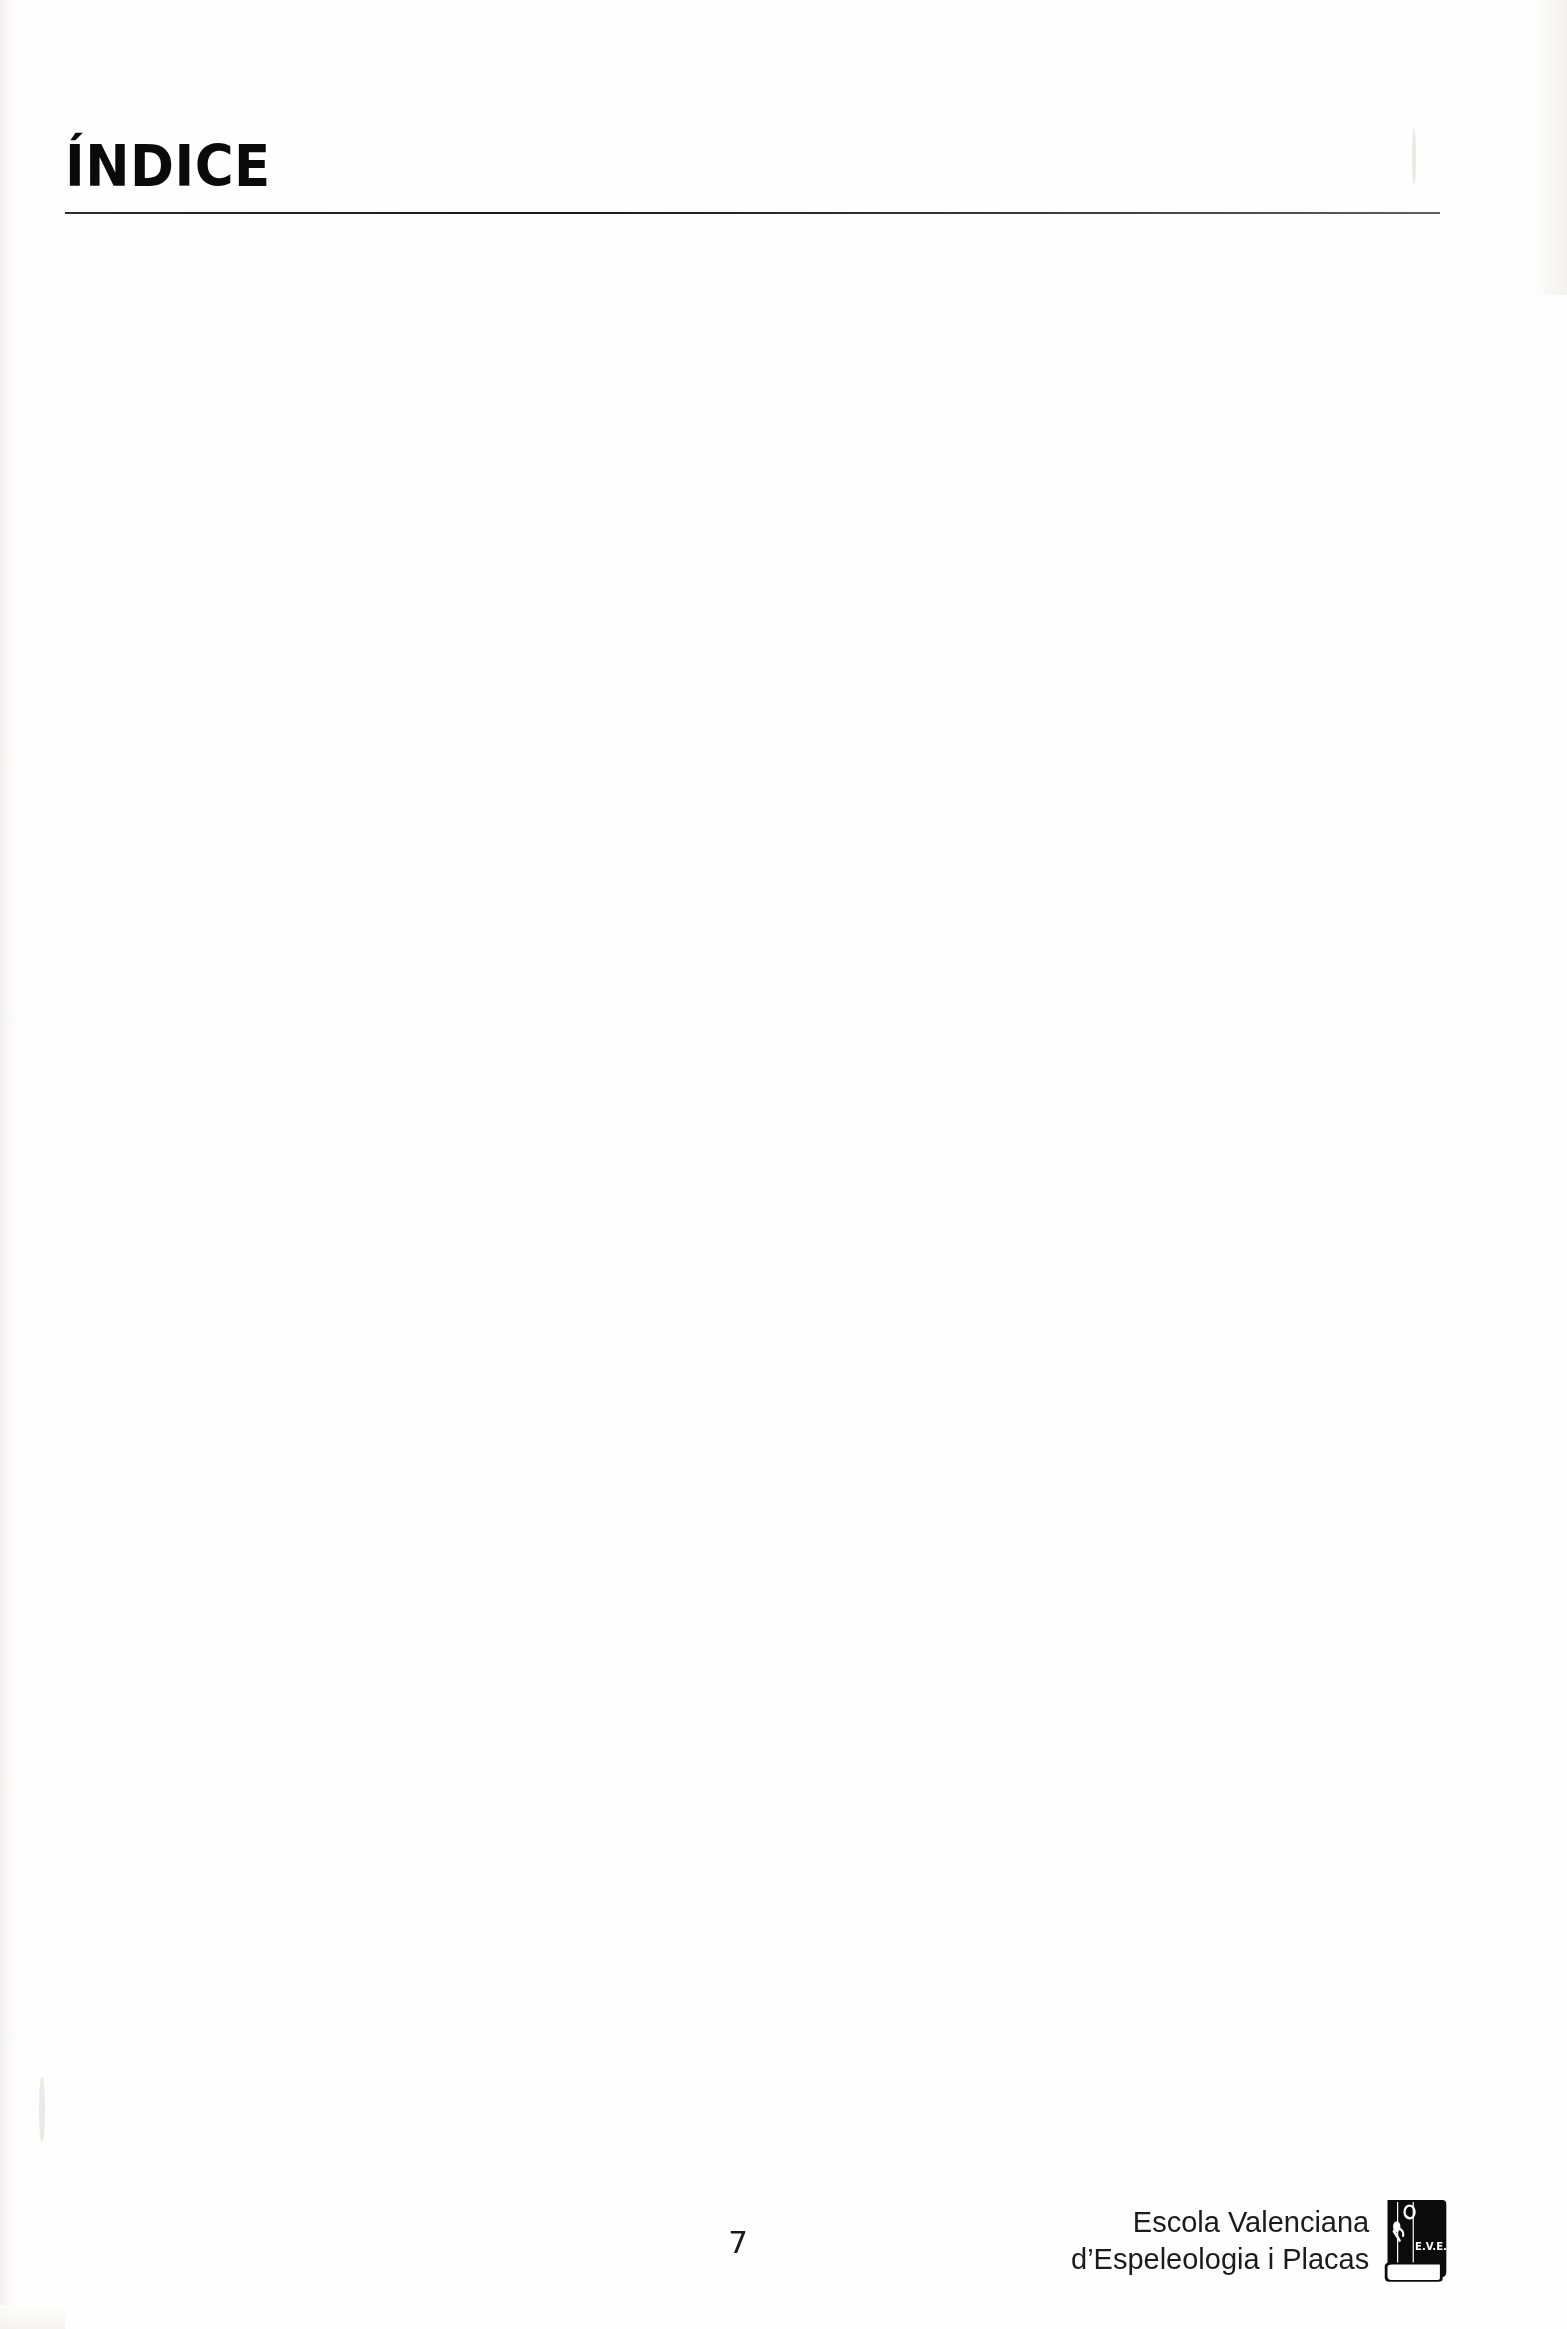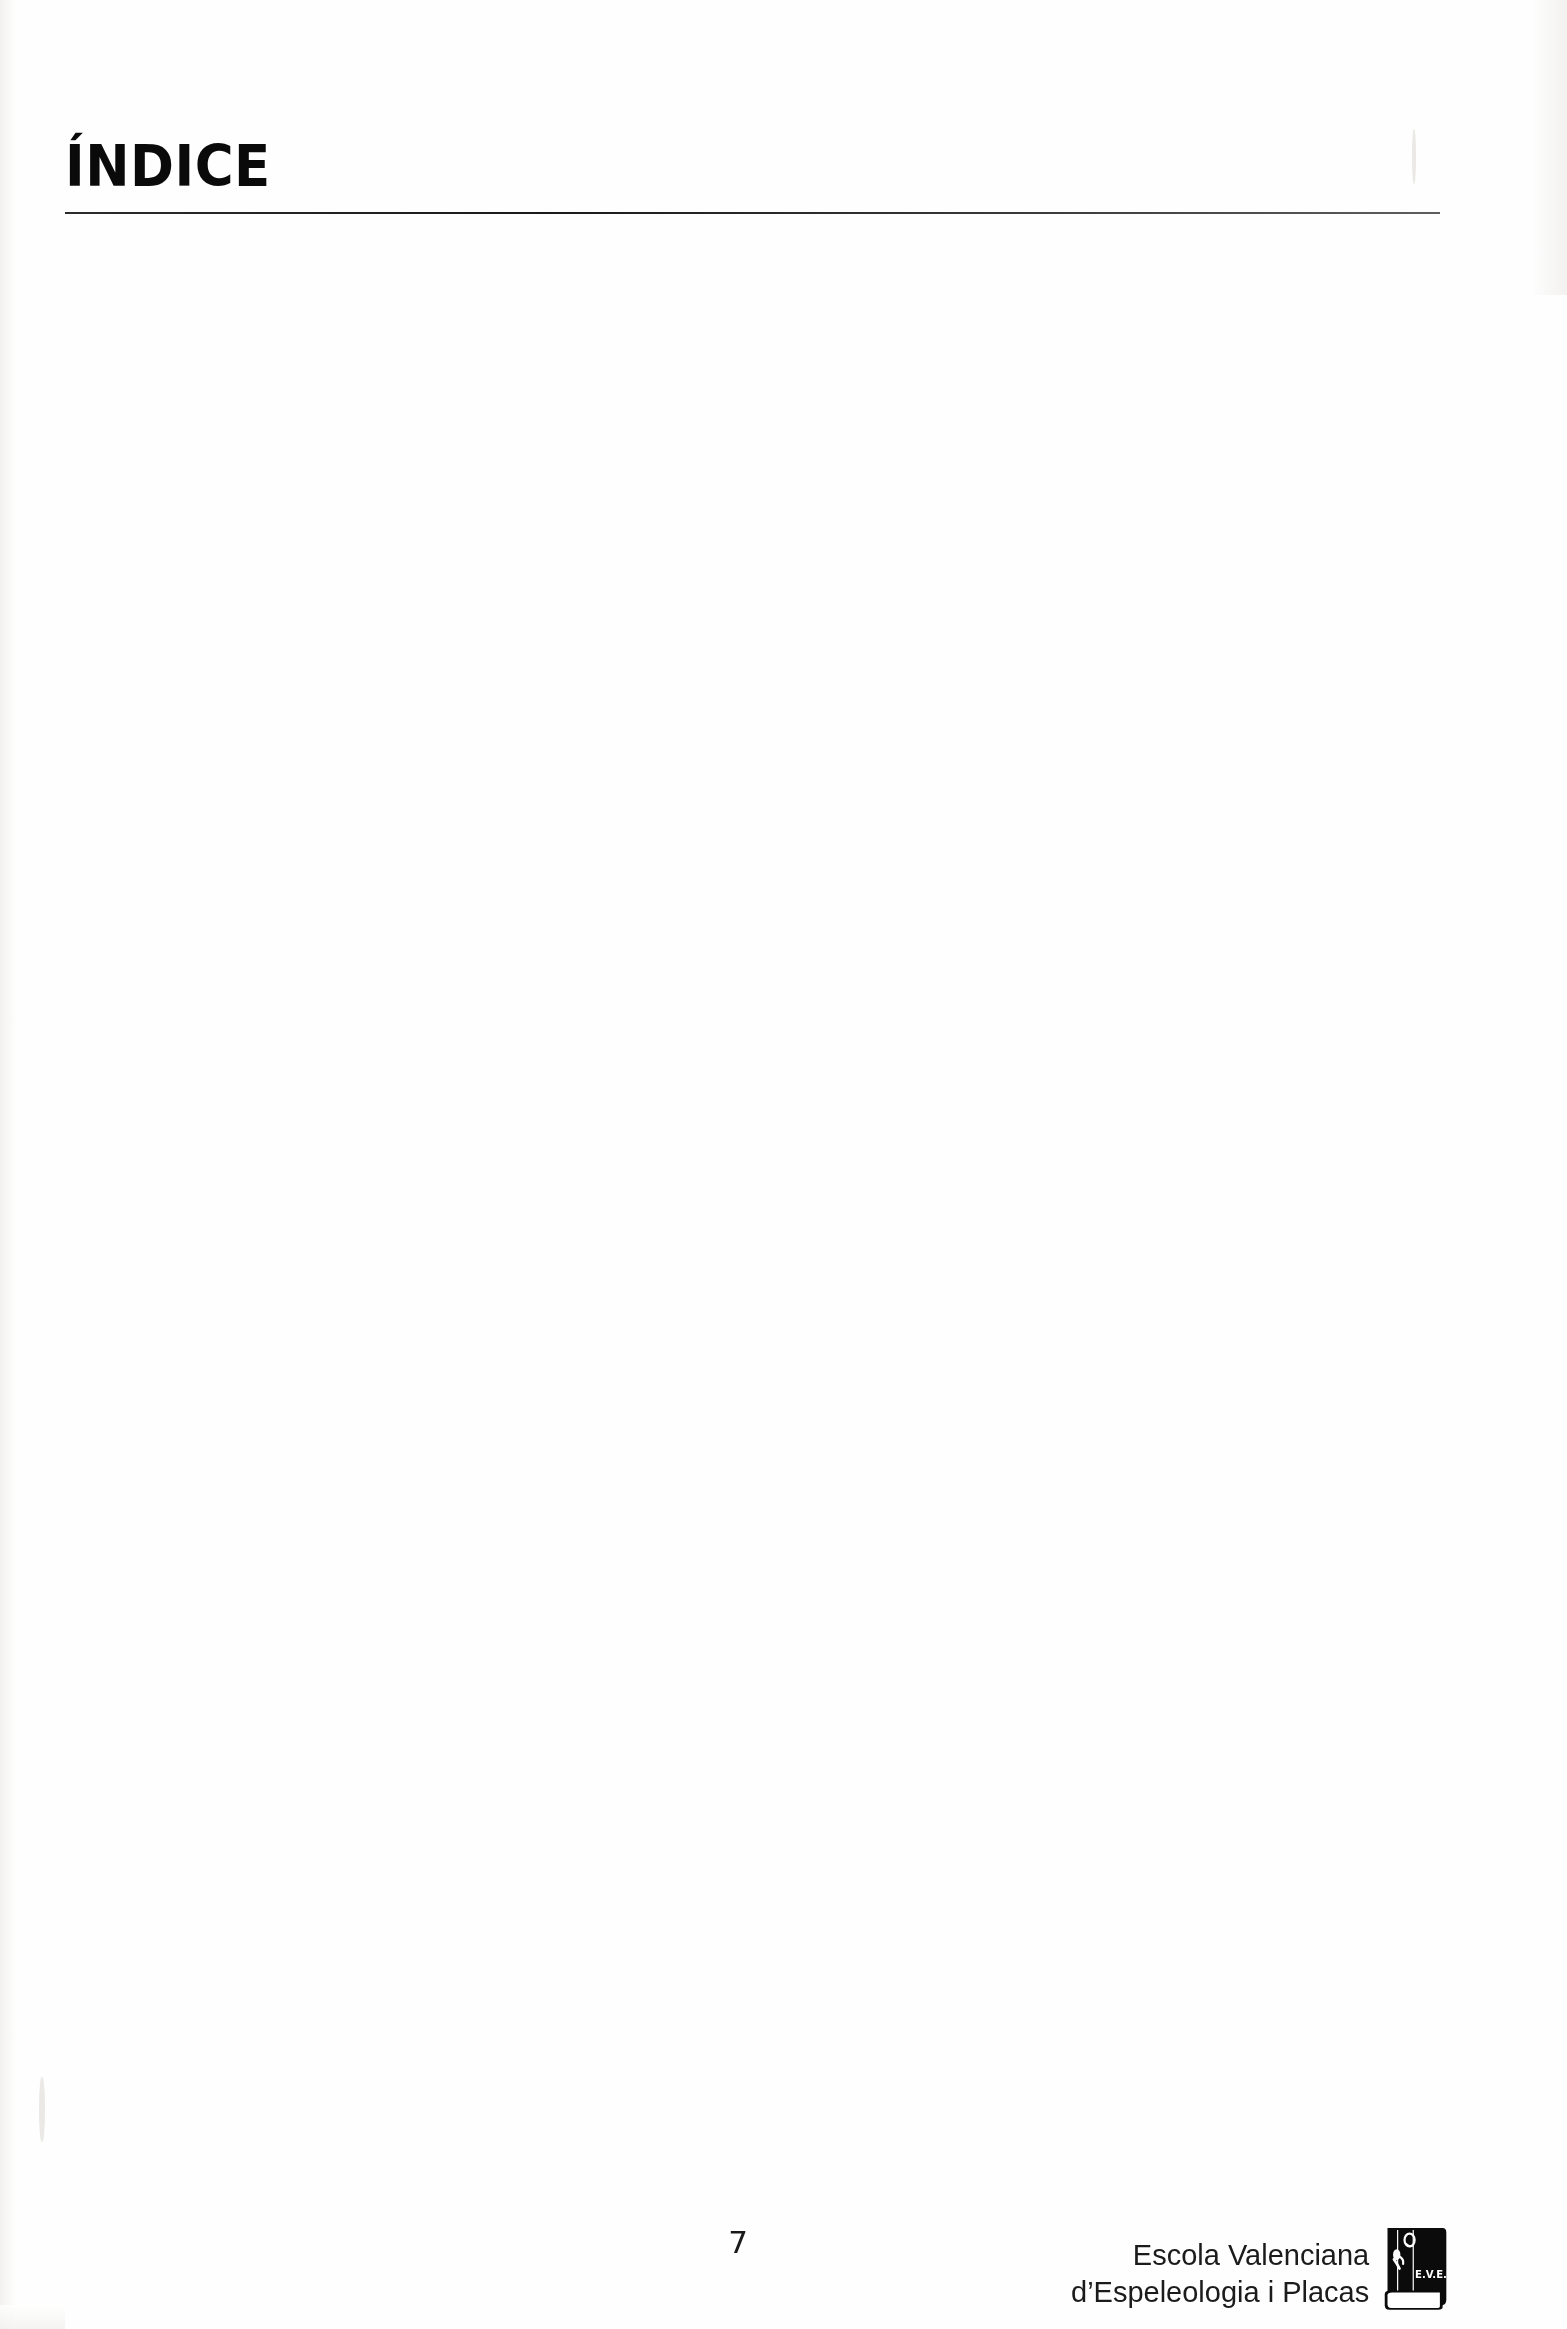--- a/index.html
+++ b/index.html
@@ -149,23 +149,22 @@
     font-family: "DejaVu Sans", sans-serif;
     font-size: 31px;
     color: #1a1a1a;
   }
 
   .footer-brand {
     position: absolute;
     left: 1071px;
     top: 2198px;
     display: flex;
-    align-items: flex-end;
+    align-items: center;
     gap: 13px;
-    margin-top: 28px;
   }
   .brand-text {
     text-align: right;
     font-family: "Liberation Sans", sans-serif;
     font-size: 29px;
     line-height: 37px;
     color: #1b1b1b;
     white-space: nowrap;
   }
   .brand-logo {

